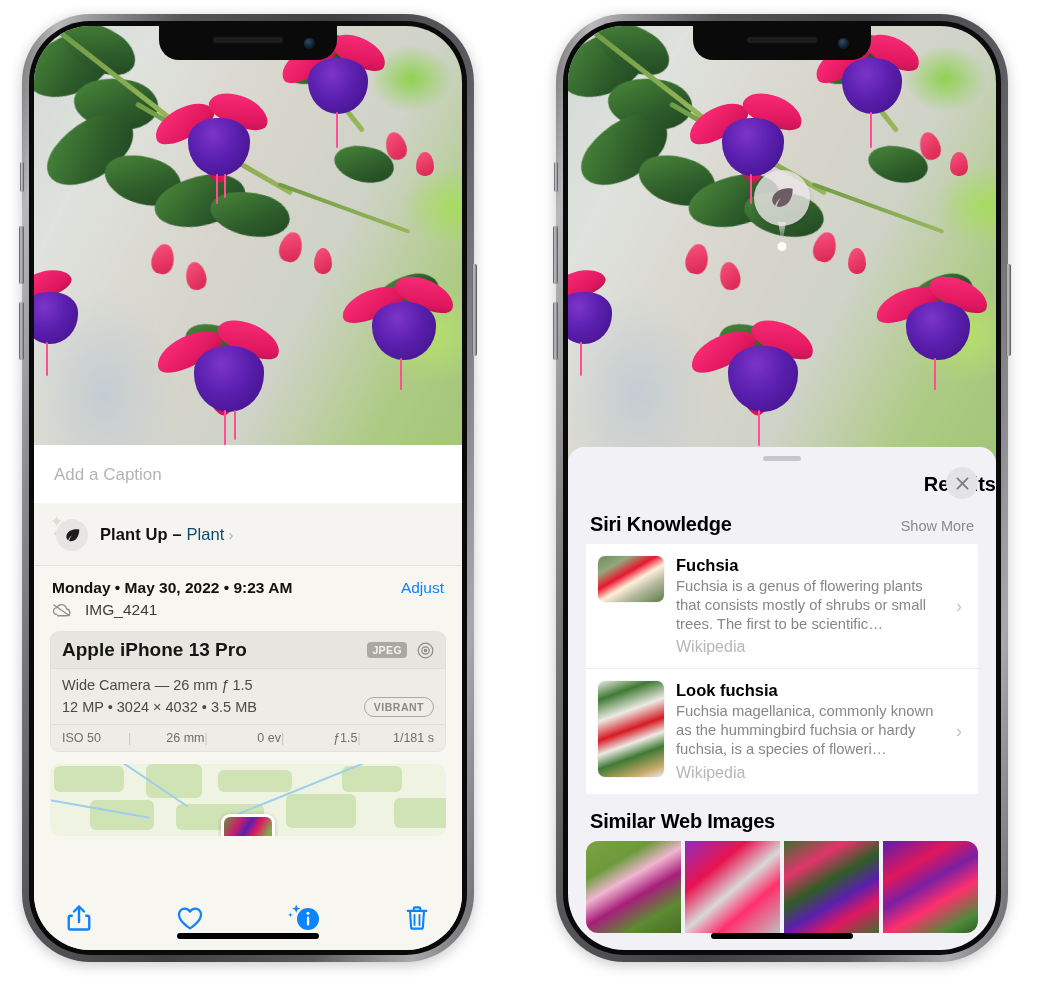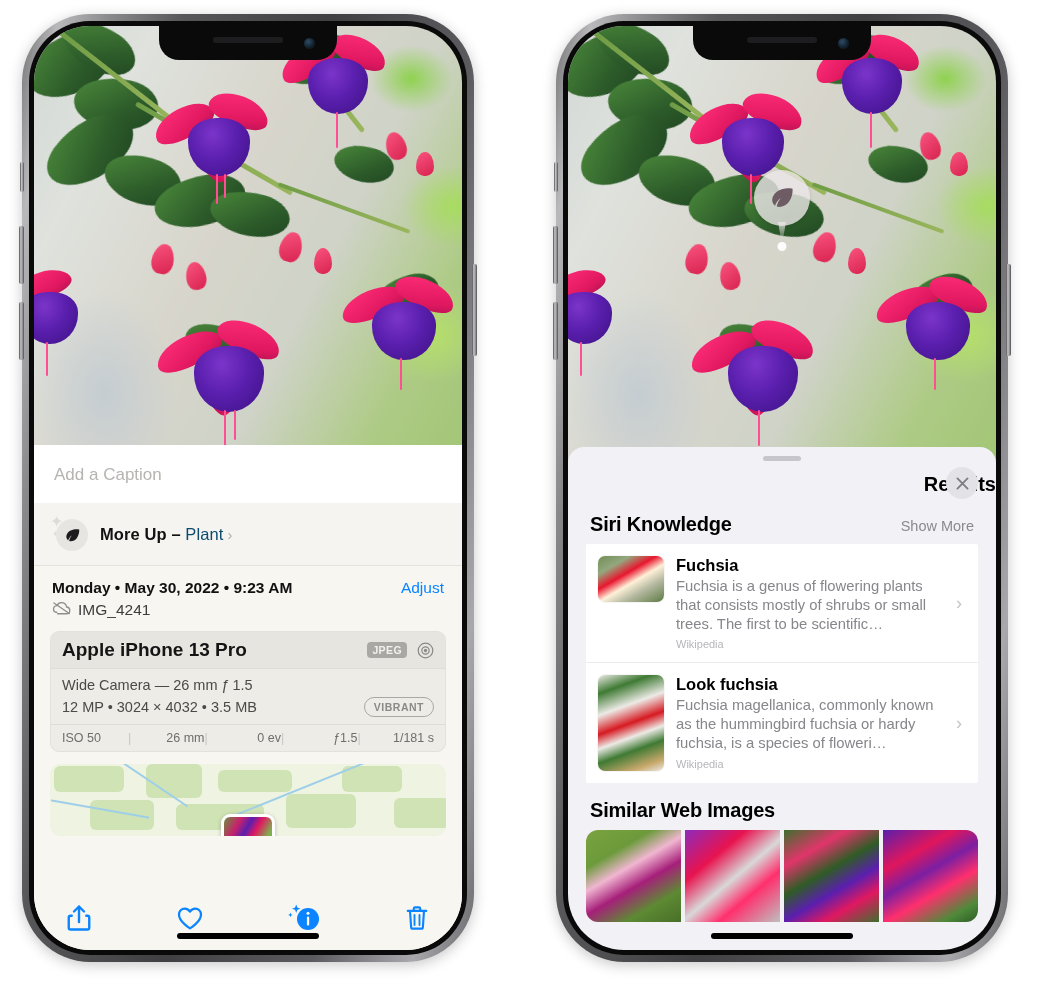--- a/index.html
+++ b/index.html
@@ -140,21 +140,21 @@
   .lookup-text b { font-weight: 700; }
   .lookup-text .muted { color: #0c4a6e; font-weight: 400; }
   .chev { color:#b0afab; font-size: 15px; margin-left: 4px; }
 
   .date-row {
     display: flex; align-items: baseline; justify-content: space-between;
     padding: 13px 18px 2px 18px;
   }
   .date-text { font-size: 15.5px; font-weight: 700; color: #111; }
   .adjust { font-size: 15.5px; color: #0a84ff; font-weight: 400; }
-  .file-row { display:flex; align-items:flex-start; gap: 6px; padding: 2px 18px 12px 18px; }
+  .file-row { display:flex; align-items:center; gap: 13px; padding: 2px 18px 12px 18px; }
   .file-name { font-size: 15.5px; color: #3d3d3d; }
 
   .exif-card {
     margin: 0 16px; border-radius: 9px; overflow: hidden;
     background: #edece7; border: 1px solid #e2e1dc;
   }
   .exif-head {
     display:flex; align-items:center; justify-content:space-between;
     padding: 7px 10px 7px 11px; background: #e6e5e0;
     border-bottom: 1px solid #dddcd7;
@@ -245,21 +245,21 @@
   .kthumb { flex:0 0 auto; border-radius: 7px; overflow:hidden; box-shadow: 0 0 0 1px rgba(0,0,0,.04); }
   .kthumb.wide { width: 66px; height: 46px;
     background: linear-gradient(150deg,#6f8e55 0%,#94a77e 22%,#e8162e 40%,#fff0d8 55%,#b4b9a0 72%,#5d7a44 100%);
   }
   .kthumb.tall { width: 66px; height: 96px;
     background: linear-gradient(160deg,#eceae5 0%,#3f7a34 16%,#eceae5 34%,#d61a22 50%,#eceae5 62%,#3f7a34 74%,#c8a86b 90%,#eceae5 100%);
   }
   .kbody { flex: 1 1 auto; min-width: 0; }
   .ktitle { font-size: 16.5px; font-weight: 700; color:#000; margin-bottom: 2px; }
   .kdesc { font-size: 14.8px; line-height: 1.27; color:#86868b; }
-  .ksrc { font-size: 11px; color:#b6b6bb; margin-top: 5px; }
+  .ksrc { font-size: 16px; color:#b6b6bb; margin-top: 5px; }
   .kchev { align-self: center; color:#c3c3c8; font-size: 18px; padding: 0 6px; flex: 0 0 auto; }
 
   .webimgs { display:flex; gap: 4px; margin: 0 18px; border-radius: 12px; overflow:hidden; height: 92px; }
   .webimg { flex: 1 1 0; }
   .wi1 { background: linear-gradient(150deg,#7ba23f 0%,#6c9a3b 26%,#f0b6d0 42%,#a61f7a 58%,#5d8a33 78%,#486f28 100%); }
   .wi2 { background: linear-gradient(140deg,#8e2bbd 0%,#e8134f 30%,#d8d8d8 52%,#ff2f6d 70%,#bfbfbf 100%); }
   .wi3 { background: linear-gradient(150deg,#3f6f2e 0%,#e0356a 25%,#2f5c26 45%,#5a1fae 62%,#e01860 78%,#3f6f2e 100%); }
   .wi4 { background: linear-gradient(150deg,#5a1fae 0%,#e0165c 28%,#7b1fa2 46%,#ff2f6d 64%,#4e8a3a 86%,#2f5c26 100%); }
 
   
@@ -369,21 +369,21 @@
             <div class="lookup-icon-wrap">
               <span class="sparkle">✦</span>
               <span class="sparkle s2">✦</span>
               <div class="lookup-circle">
                 <svg width="19" height="19" viewBox="0 0 24 24" aria-hidden="true">
                   <path d="M20.5 4.5C13 3 6.5 6 4.6 11.2c-1.1 3 .1 5.8 1.9 7 .5-2.1 2-4.6 4.6-6.3-1.7 1.9-2.9 4.2-3.3 6.9 3.2 1 7.4-.4 9.8-3.8 2.2-3.2 3.1-7.1 2.9-10.5z" fill="#1c1c1e"></path>
                 </svg>
               </div>
             </div>
             <div class="lookup-text">
-              <b>More Up</b><b> – </b><span class="muted">Plant</span><span class="chev">›</span>
+              <b>Plant Up</b><b> – </b><span class="muted">Plant</span><span class="chev">›</span>
             </div>
           </div>
 
           <div class="date-row">
             <div class="date-text">Monday • May 30, 2022 • 9:23 AM</div>
             <div class="adjust">Adjust</div>
           </div>
 
           <div class="file-row">
             <svg width="20" height="14" viewBox="0 0 26 18">

